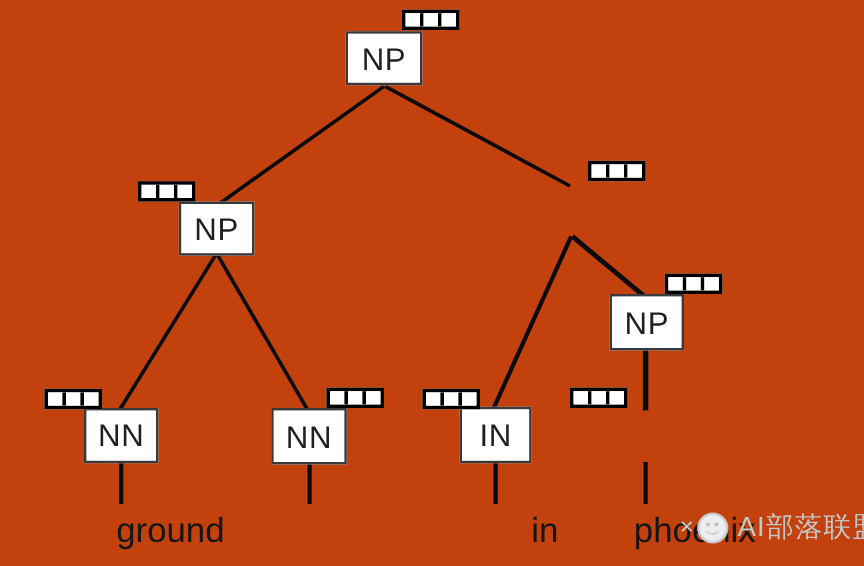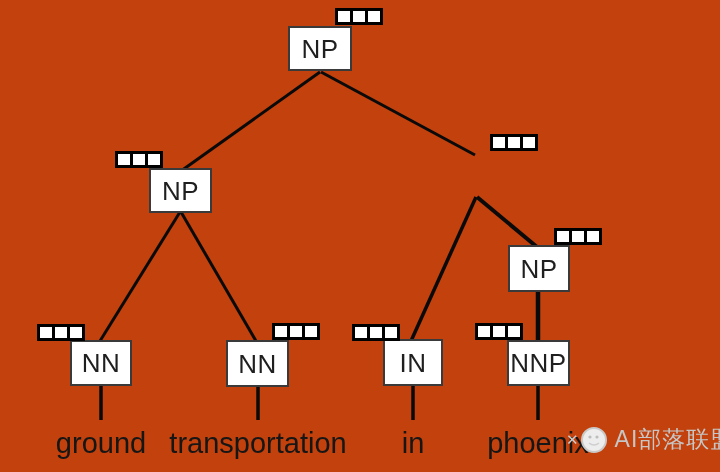--- a/index.html
+++ b/index.html
@@ -51,20 +51,21 @@
   }
   .fgrid i:last-child { border-right: none; }
   .word {
     position: absolute;
     top: 427px;
     transform: translateX(-50%);
     font-size: 29px;
     color: #161616;
     white-space: nowrap;
     z-index: 2;
+    margin-left: 41px;
   }
   .watermark {
     position: absolute;
     left: 566px;
     top: 424px;
     display: flex;
     align-items: center;
     z-index: 4;
   }
   .wm-x {
@@ -111,23 +112,20 @@
   </div>
   <div class="node" style="left:70px;top:340px;width:62px;height:46px">
     <span class="node-label">NN</span>
   </div>
   <div class="node" style="left:226px;top:340px;width:63px;height:47px">
     <span class="node-label">NN</span>
   </div>
   <div class="node" style="left:383px;top:339px;width:60px;height:47px">
     <span class="node-label">IN</span>
   </div>
-  <div class="node" style="left:507px;top:340px;width:63px;height:46px">
-    <span class="node-label">NNP</span>
-  </div>
 
   <div class="fgrid" style="left:335px;top:8px">
       <i></i>
       <i></i>
       <i></i>
     </div>
   <div class="fgrid" style="left:115px;top:151px">
       <i></i>
       <i></i>
       <i></i>
@@ -157,21 +155,20 @@
       <i></i>
       <i></i>
     </div>
   <div class="fgrid" style="left:475px;top:323px">
       <i></i>
       <i></i>
       <i></i>
     </div>
 
   <div class="word" style="left:101px">ground</div>
-  <div class="word" style="left:258px">transportation</div>
   <div class="word" style="left:413px">in</div>
   <div class="word" style="left:538px">phoenix</div>
 
   <div class="watermark">
     <span class="wm-x">✕</span>
     <svg width="28" height="28" viewBox="0 0 28 28">
       <circle cx="14" cy="14" r="12" fill="#ededed" stroke="#c9c9c9" stroke-width="2"></circle>
       <circle cx="10" cy="11" r="1.6" fill="#bdbdbd"></circle>
       <circle cx="17" cy="11" r="1.6" fill="#bdbdbd"></circle>
       <path d="M9 17 q5 4 10 0" fill="none" stroke="#cfcfcf" stroke-width="1.5"></path>

